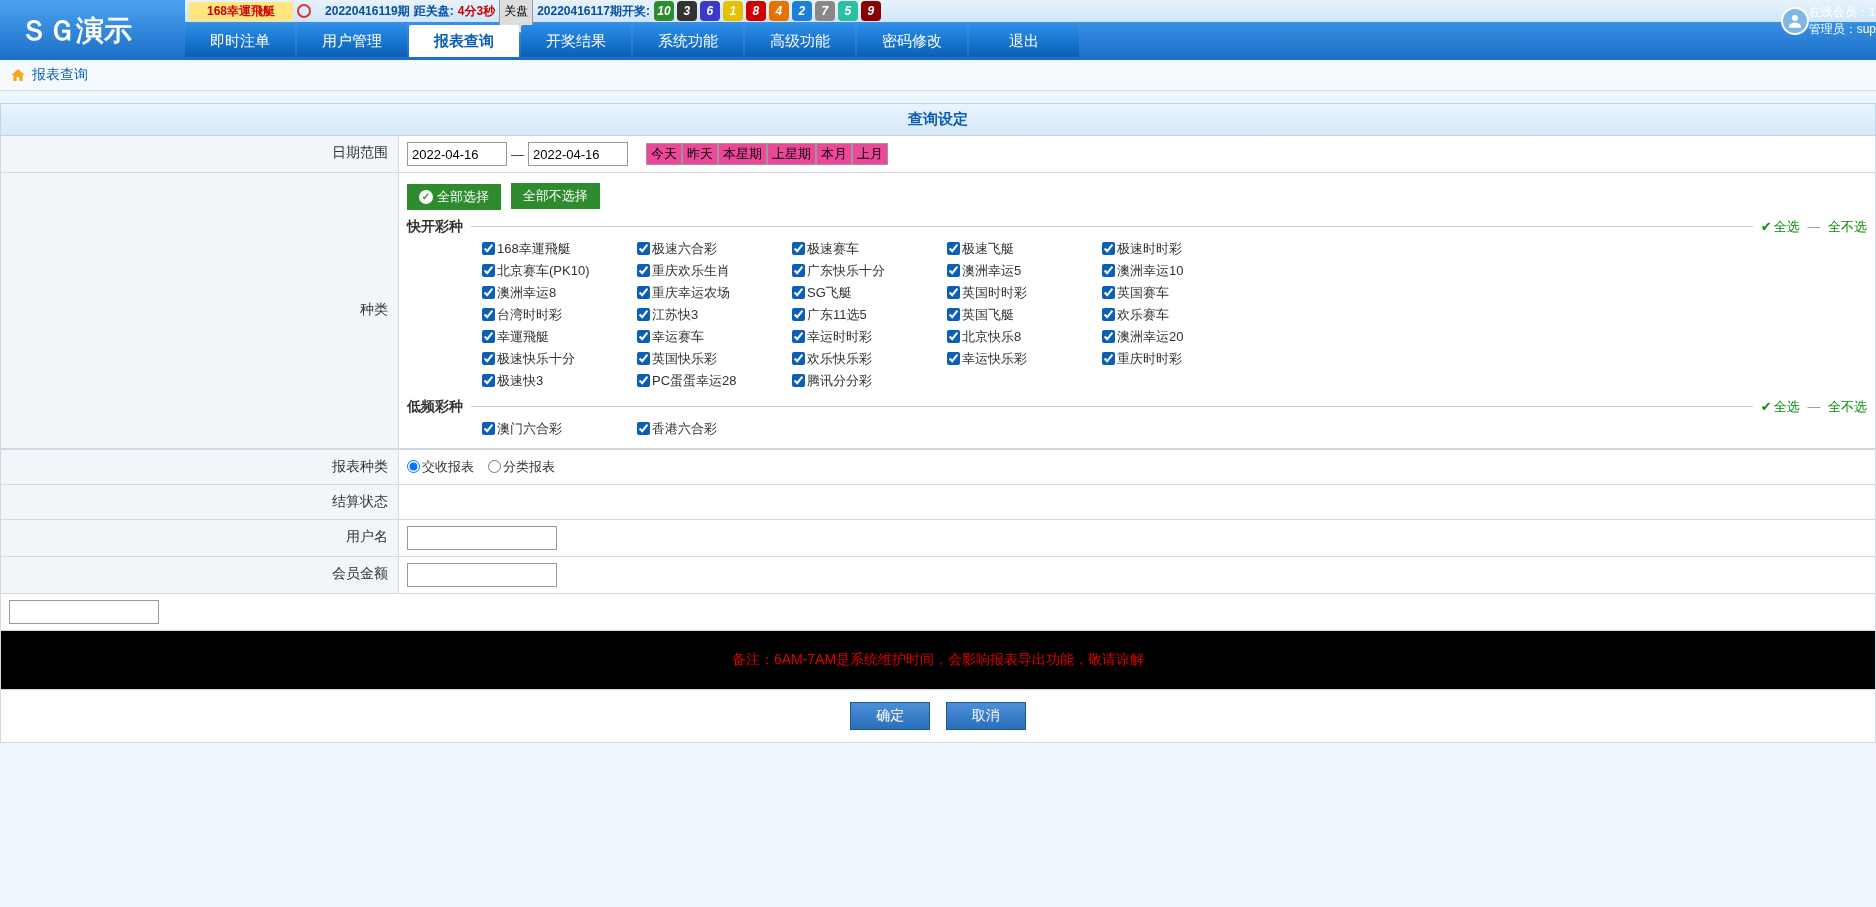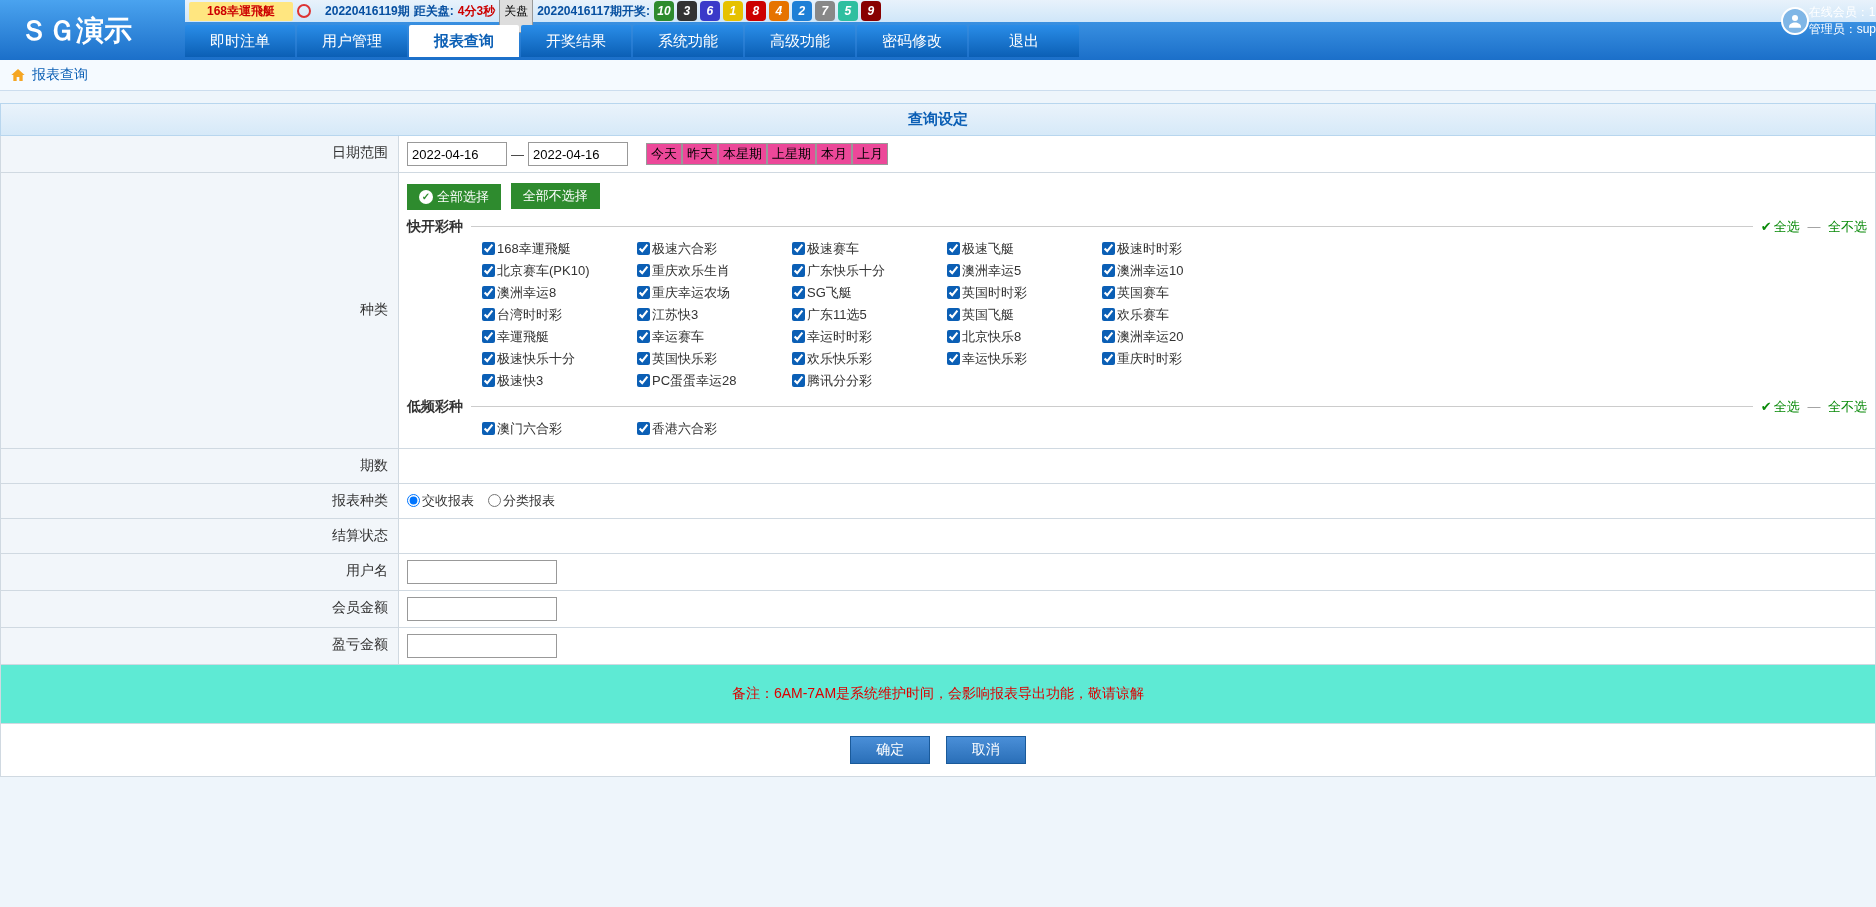--- a/index.html
+++ b/index.html
@@ -46,21 +46,21 @@
 .cat-actions .check-green { color: #0a8a0a; margin-right: 2px; }
 .cat-actions .sep { color: #999; margin: 0 4px; }
 .cat-actions span { cursor: pointer; }
 
 .lottery-grid { display: grid; grid-template-columns: repeat(6, 155px); gap: 4px 0; padding-left: 75px; }
 .lottery-item { display: flex; align-items: center; gap: 2px; font-size: 13px; }
 .lottery-item input { accent-color: #0b5fb5; }
 
 .radio-label { display: inline-flex; align-items: center; gap: 2px; margin-right: 10px; }
 .unsettled { color: #2050d0; }
-.notice { color: #d00; text-align: center; padding: 20px; font-size: 14px; background: #5eead4; border: 1px solid #d0d9e1; border-top: none; }
+.notice { color: #d00; text-align: center; padding: 20px; font-size: 14px; background: #000000; border: 1px solid #d0d9e1; border-top: none; }
 .action-row { text-align: center; padding: 12px; background: #fff; border: 1px solid #d0d9e1; border-top: none; }
 .big-btn { background: linear-gradient(to bottom,#4a8fd8,#2a6fb8); color: #fff; border: 1px solid #1a5a9a; width: 80px; height: 28px; font-size: 14px; cursor: pointer; margin: 0 6px; }
 </style>
 </head>
 <body>
 
 <div class="topbar">
   <div class="logo">ＳＧ演示</div>
   <div class="topcontent">
     <div class="inforow">
@@ -310,21 +310,20 @@
           <div class="lottery-item">
             <input type="checkbox" checked="" style="">
             <span>香港六合彩</span>
           </div>
         </div>
     </div>
   </div>
 </div>
 
 <div class="formrow">
-  <div class="label">期数</div>
 </div>
 
 <div class="formrow">
   <div class="label">报表种类</div>
   <div class="value">
     <label class="radio-label">
         <input type="radio" name="rt" checked="" style="">
         <span>交收报表</span>
       </label>
     <label class="radio-label">
@@ -346,21 +345,20 @@
 </div>
 
 <div class="formrow">
   <div class="label">会员金额</div>
   <div class="value">
       <input type="text" style="width: 150px;">
     </div>
 </div>
 
 <div class="formrow">
-  <div class="label">盈亏金额</div>
   <div class="value">
       <input type="text" style="width: 150px;">
     </div>
 </div>
 
 <div class="notice">备注：6AM-7AM是系统维护时间，会影响报表导出功能，敬请谅解</div>
 
 <div class="action-row">
   <button class="big-btn">确定</button>
   <button class="big-btn">取消</button>

